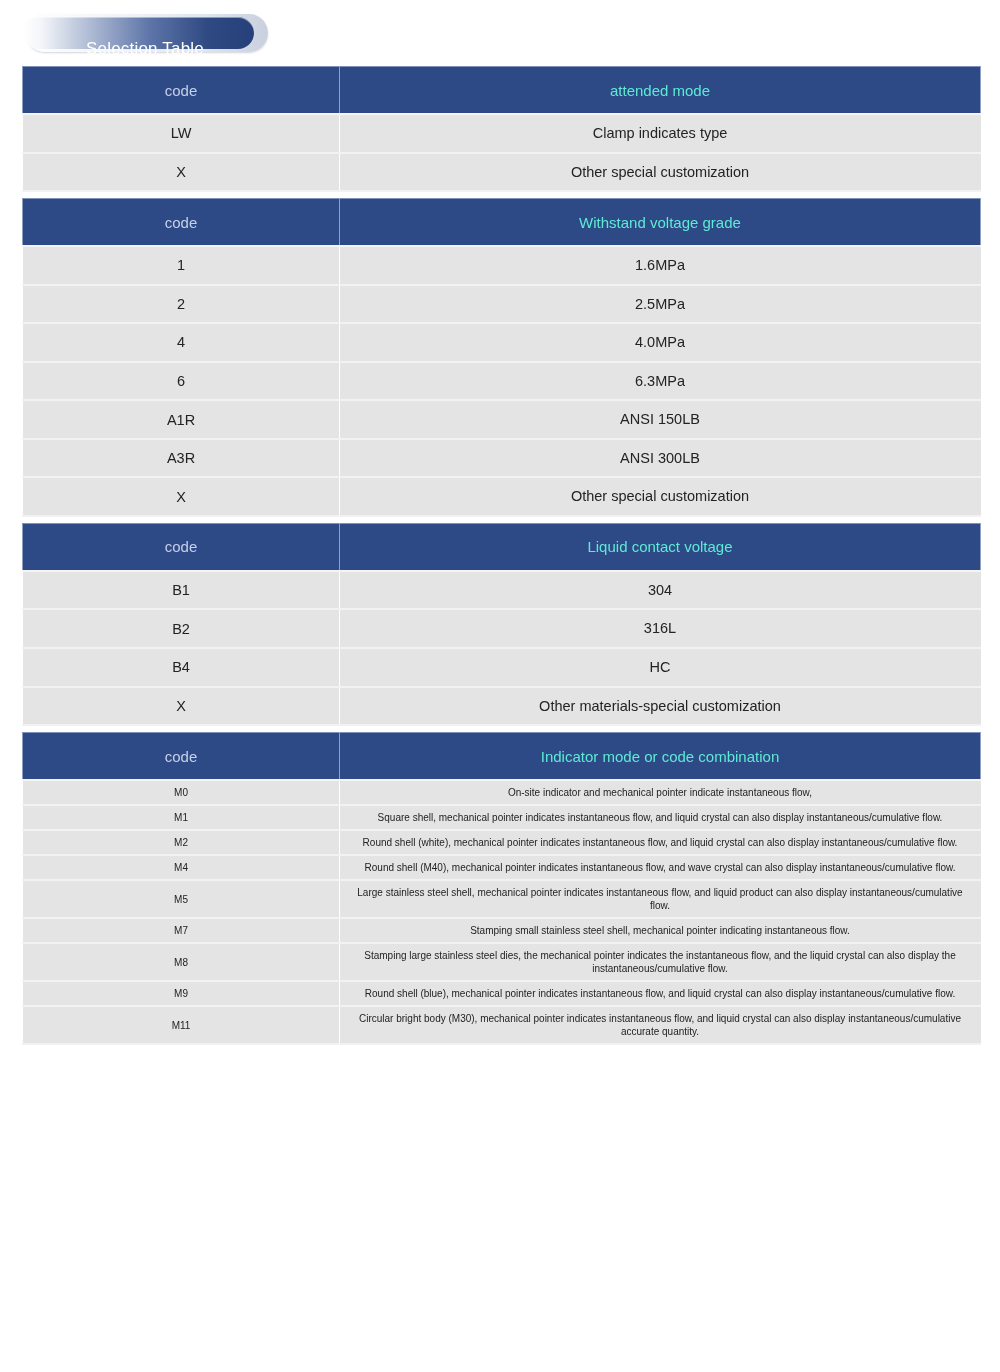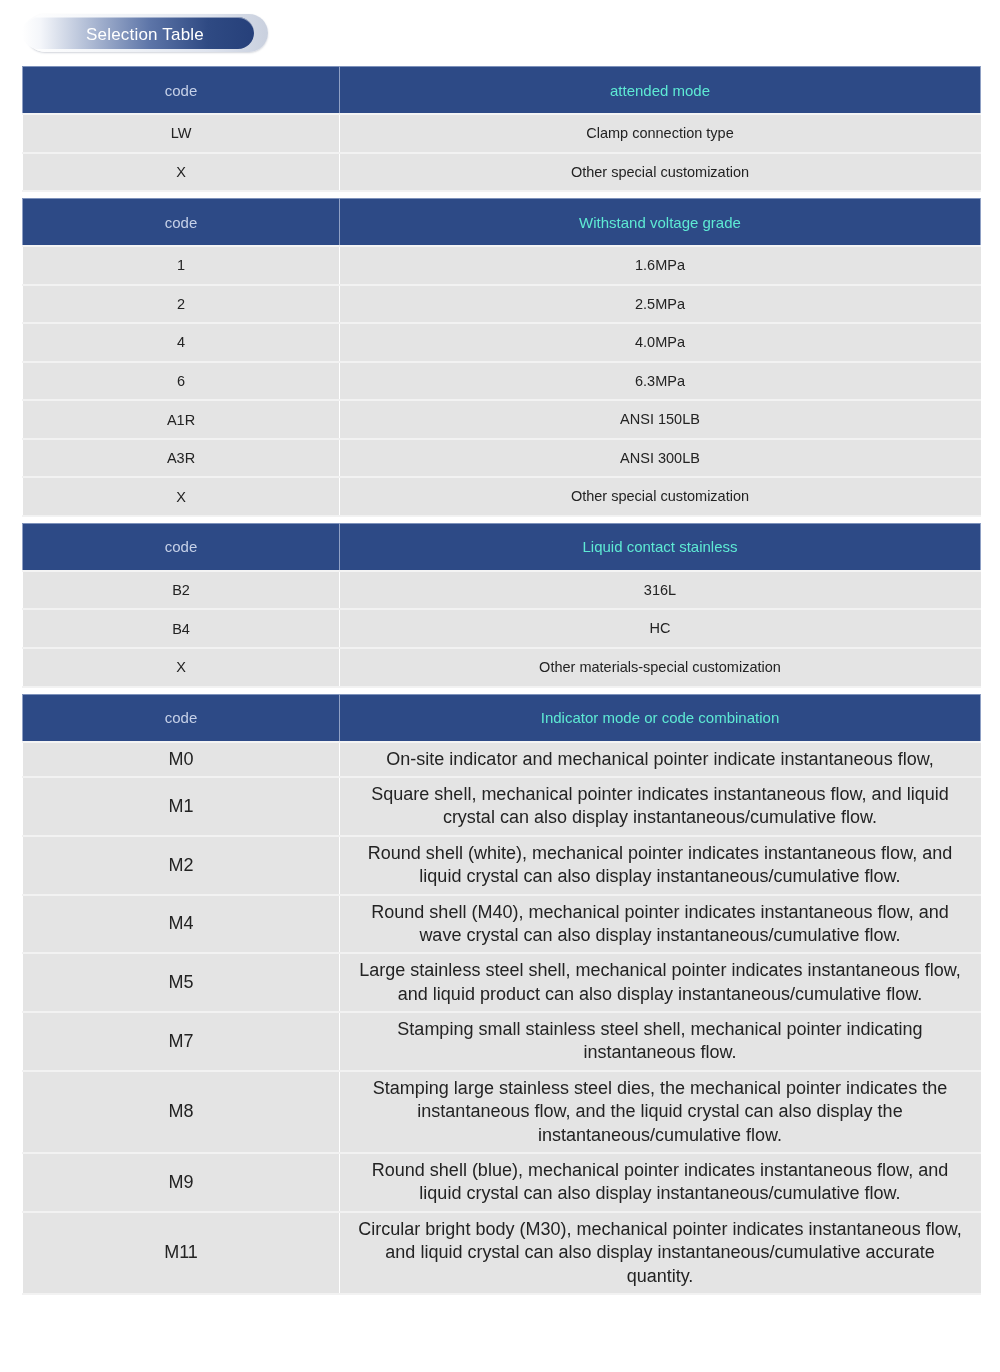--- a/index.html
+++ b/index.html
@@ -40,21 +40,21 @@
     top: 4px;
     width: 232px;
     height: 32px;
     border-radius: 16px;
     background: linear-gradient(to right, #ffffff 0%, #f4f6fa 8%, #b9c4da 26%, #5d75a8 55%, #2f4a83 80%, #26407a 100%);
     box-shadow: inset 0 1px 0 rgba(255,255,255,0.45);
   }
   .badge-label {
     position: absolute;
     left: 0;
-    top: 2px;
+    top: 16px;
     width: 232px;
     height: 32px;
     line-height: 32px;
     text-align: center;
     color: #ffffff;
     font-size: 17px;
     letter-spacing: 0.2px;
     text-indent: 14px;
   }
 
@@ -98,21 +98,21 @@
     text-align: center;
   }
   .table tr.row > td.code-cell {
     border-right: 1px solid #ffffff;
     font-size: 14.5px;
   }
   .table tr.row > td.desc-cell {
     border-left: 1px solid #ffffff;
     line-height: 1.28;
   }
-  .table tr.row.dense > td { padding: 5px 14px; font-size: 18px; }
+  .table tr.row.dense > td { padding: 5px 14px; font-size: 10px; }
   .table tr.row.dense > td.desc-cell { line-height: 1.3; }
 
   .sec-gap td { height: 6px; background: #ffffff; border: none; padding: 0; }
 </style>
 </head>
 <body>
 
 <div class="badge-wrap">
   <div class="badge-ring"></div>
   <div class="badge">
@@ -125,21 +125,21 @@
     <col class="c-code">
     <col class="c-desc">
   </colgroup>
   <tbody id="table-body">
       <tr class="hdr">
         <td class="code-cell">code</td>
         <td class="desc-cell">attended mode</td>
       </tr>
       <tr class="row">
         <td class="code-cell">LW</td>
-        <td class="desc-cell">Clamp connection type</td>
+        <td class="desc-cell">Clamp indicates type</td>
       </tr>
       <tr class="row">
         <td class="code-cell">X</td>
         <td class="desc-cell">Other special customization</td>
       </tr>
       <tr class="sec-gap">
         <td></td>
         <td></td>
       </tr>
       <tr class="hdr">
@@ -173,21 +173,25 @@
       <tr class="row">
         <td class="code-cell">X</td>
         <td class="desc-cell">Other special customization</td>
       </tr>
       <tr class="sec-gap">
         <td></td>
         <td></td>
       </tr>
       <tr class="hdr">
         <td class="code-cell">code</td>
-        <td class="desc-cell">Liquid contact stainless</td>
+        <td class="desc-cell">Liquid contact voltage</td>
+      </tr>
+      <tr class="row">
+        <td class="code-cell">B1</td>
+        <td class="desc-cell">304</td>
       </tr>
       <tr class="row">
         <td class="code-cell">B2</td>
         <td class="desc-cell">316L</td>
       </tr>
       <tr class="row">
         <td class="code-cell">B4</td>
         <td class="desc-cell">HC</td>
       </tr>
       <tr class="row">

